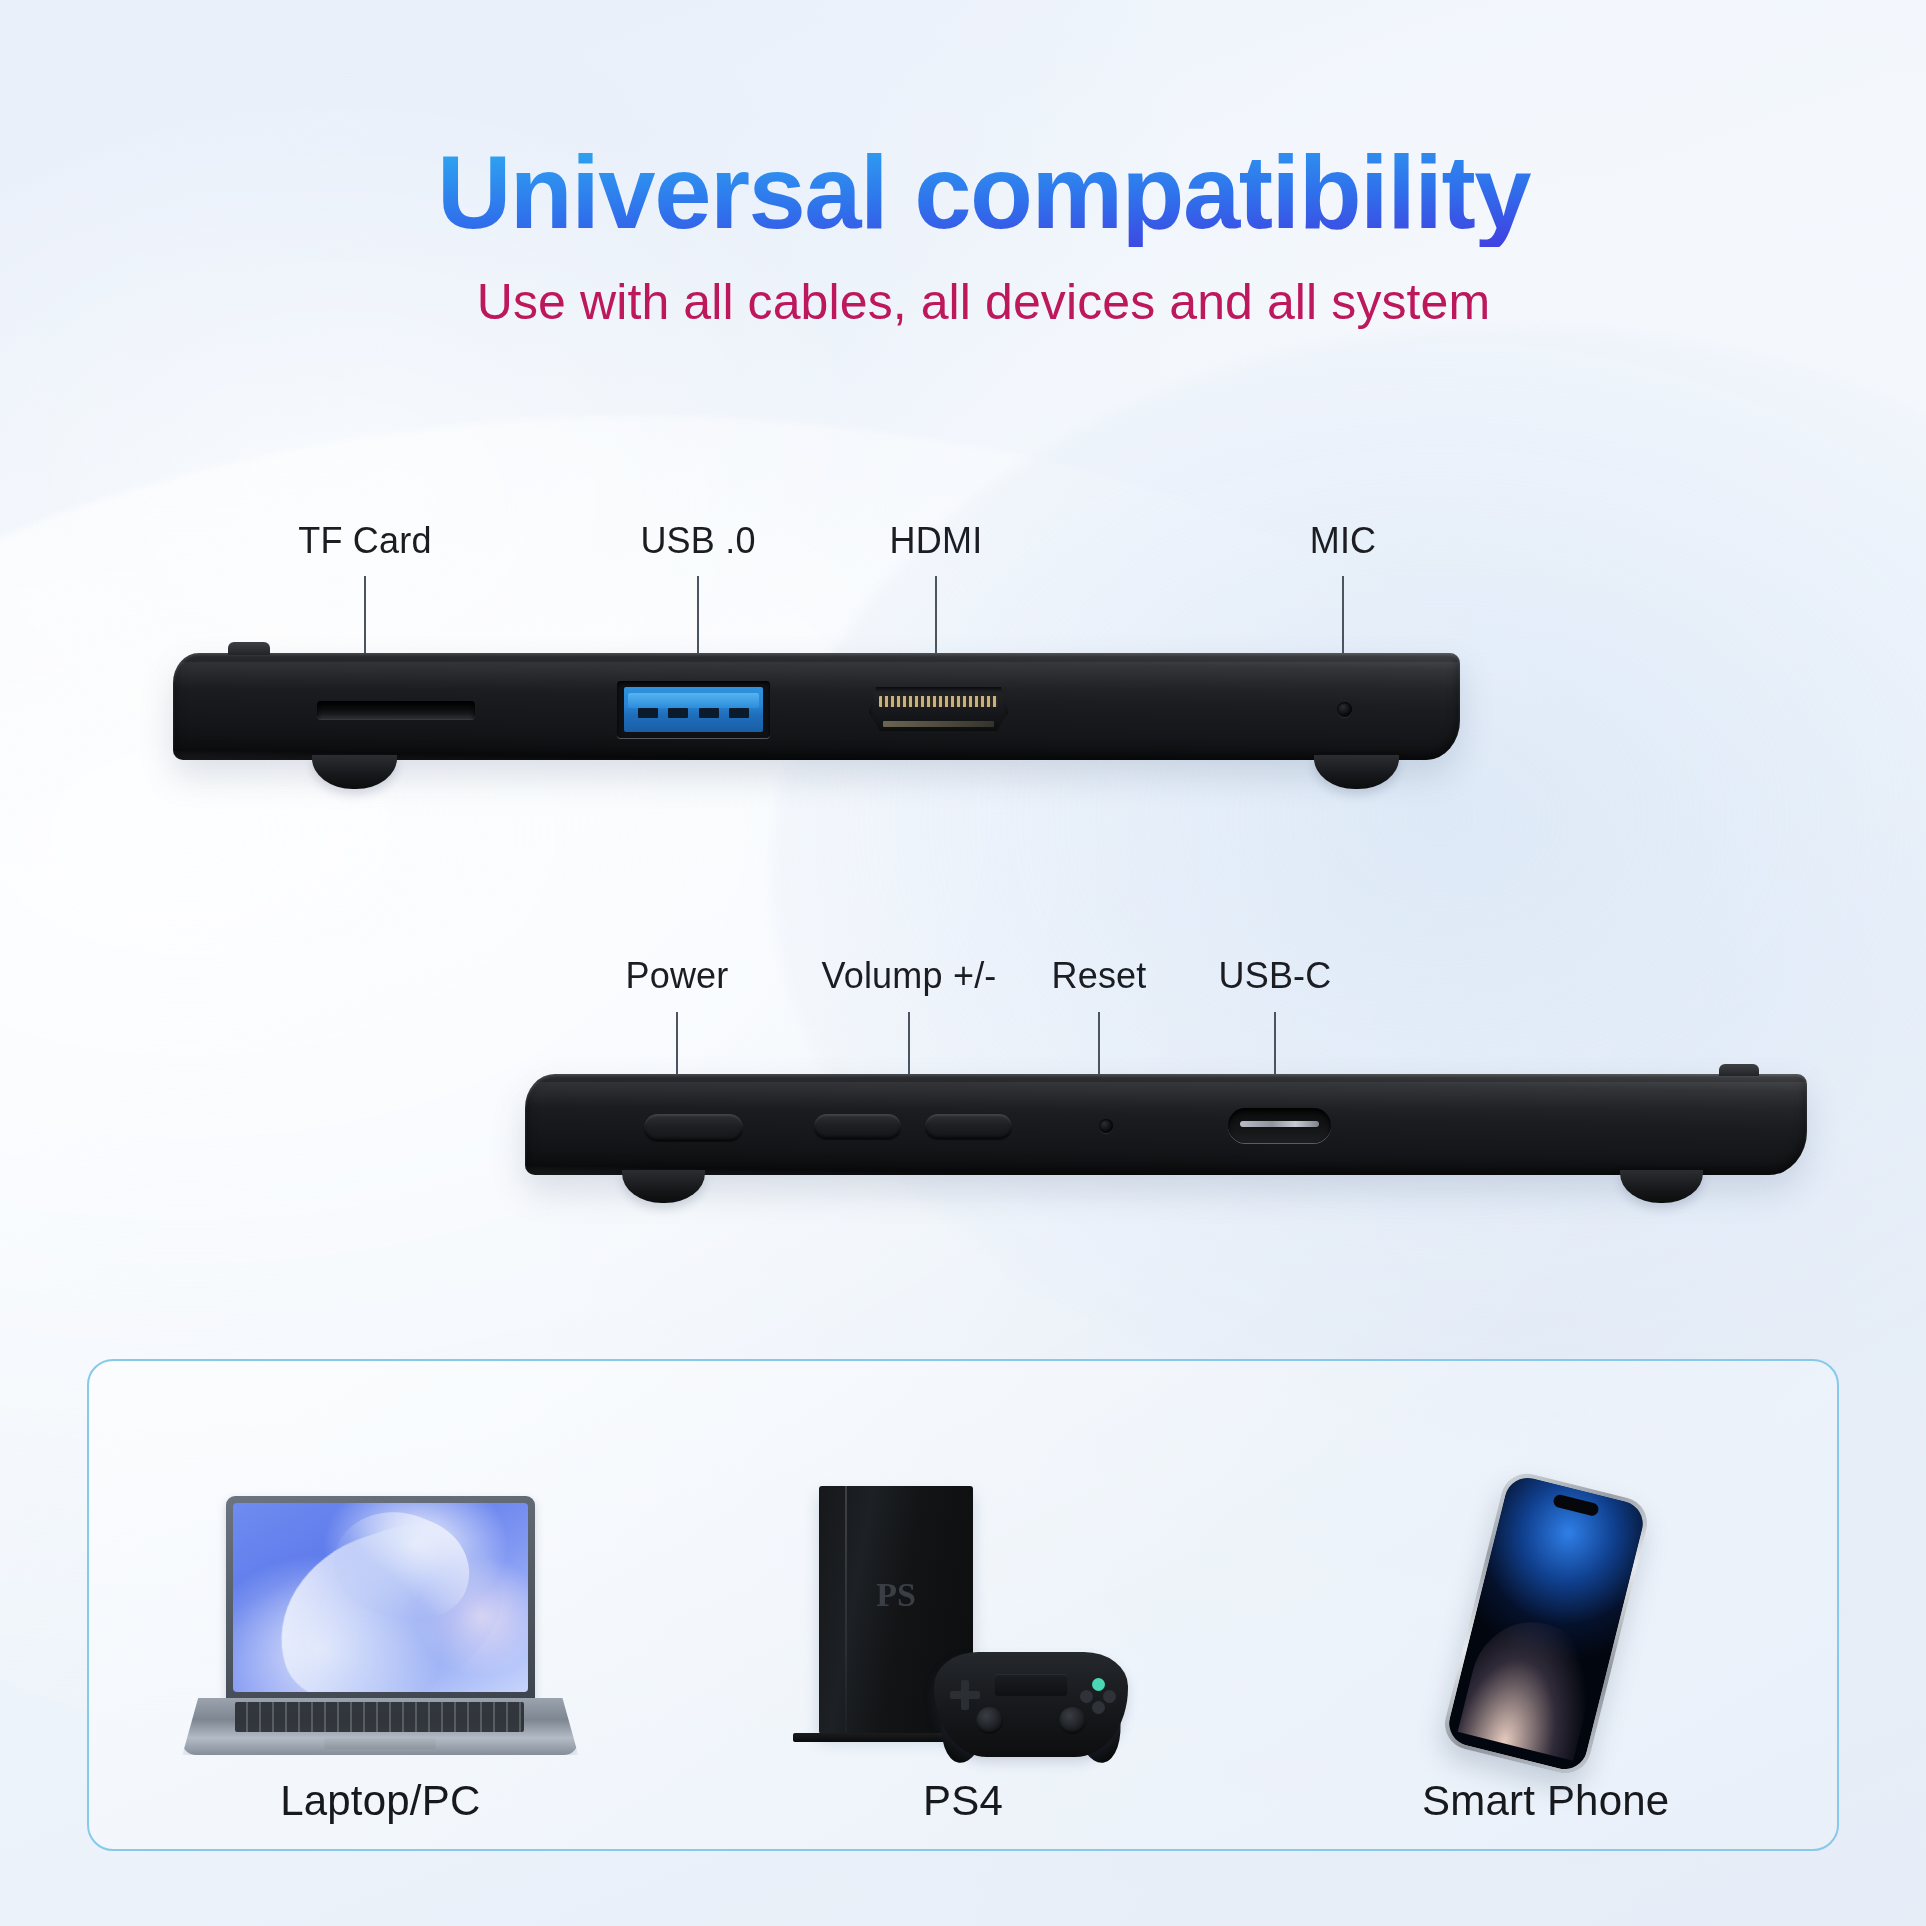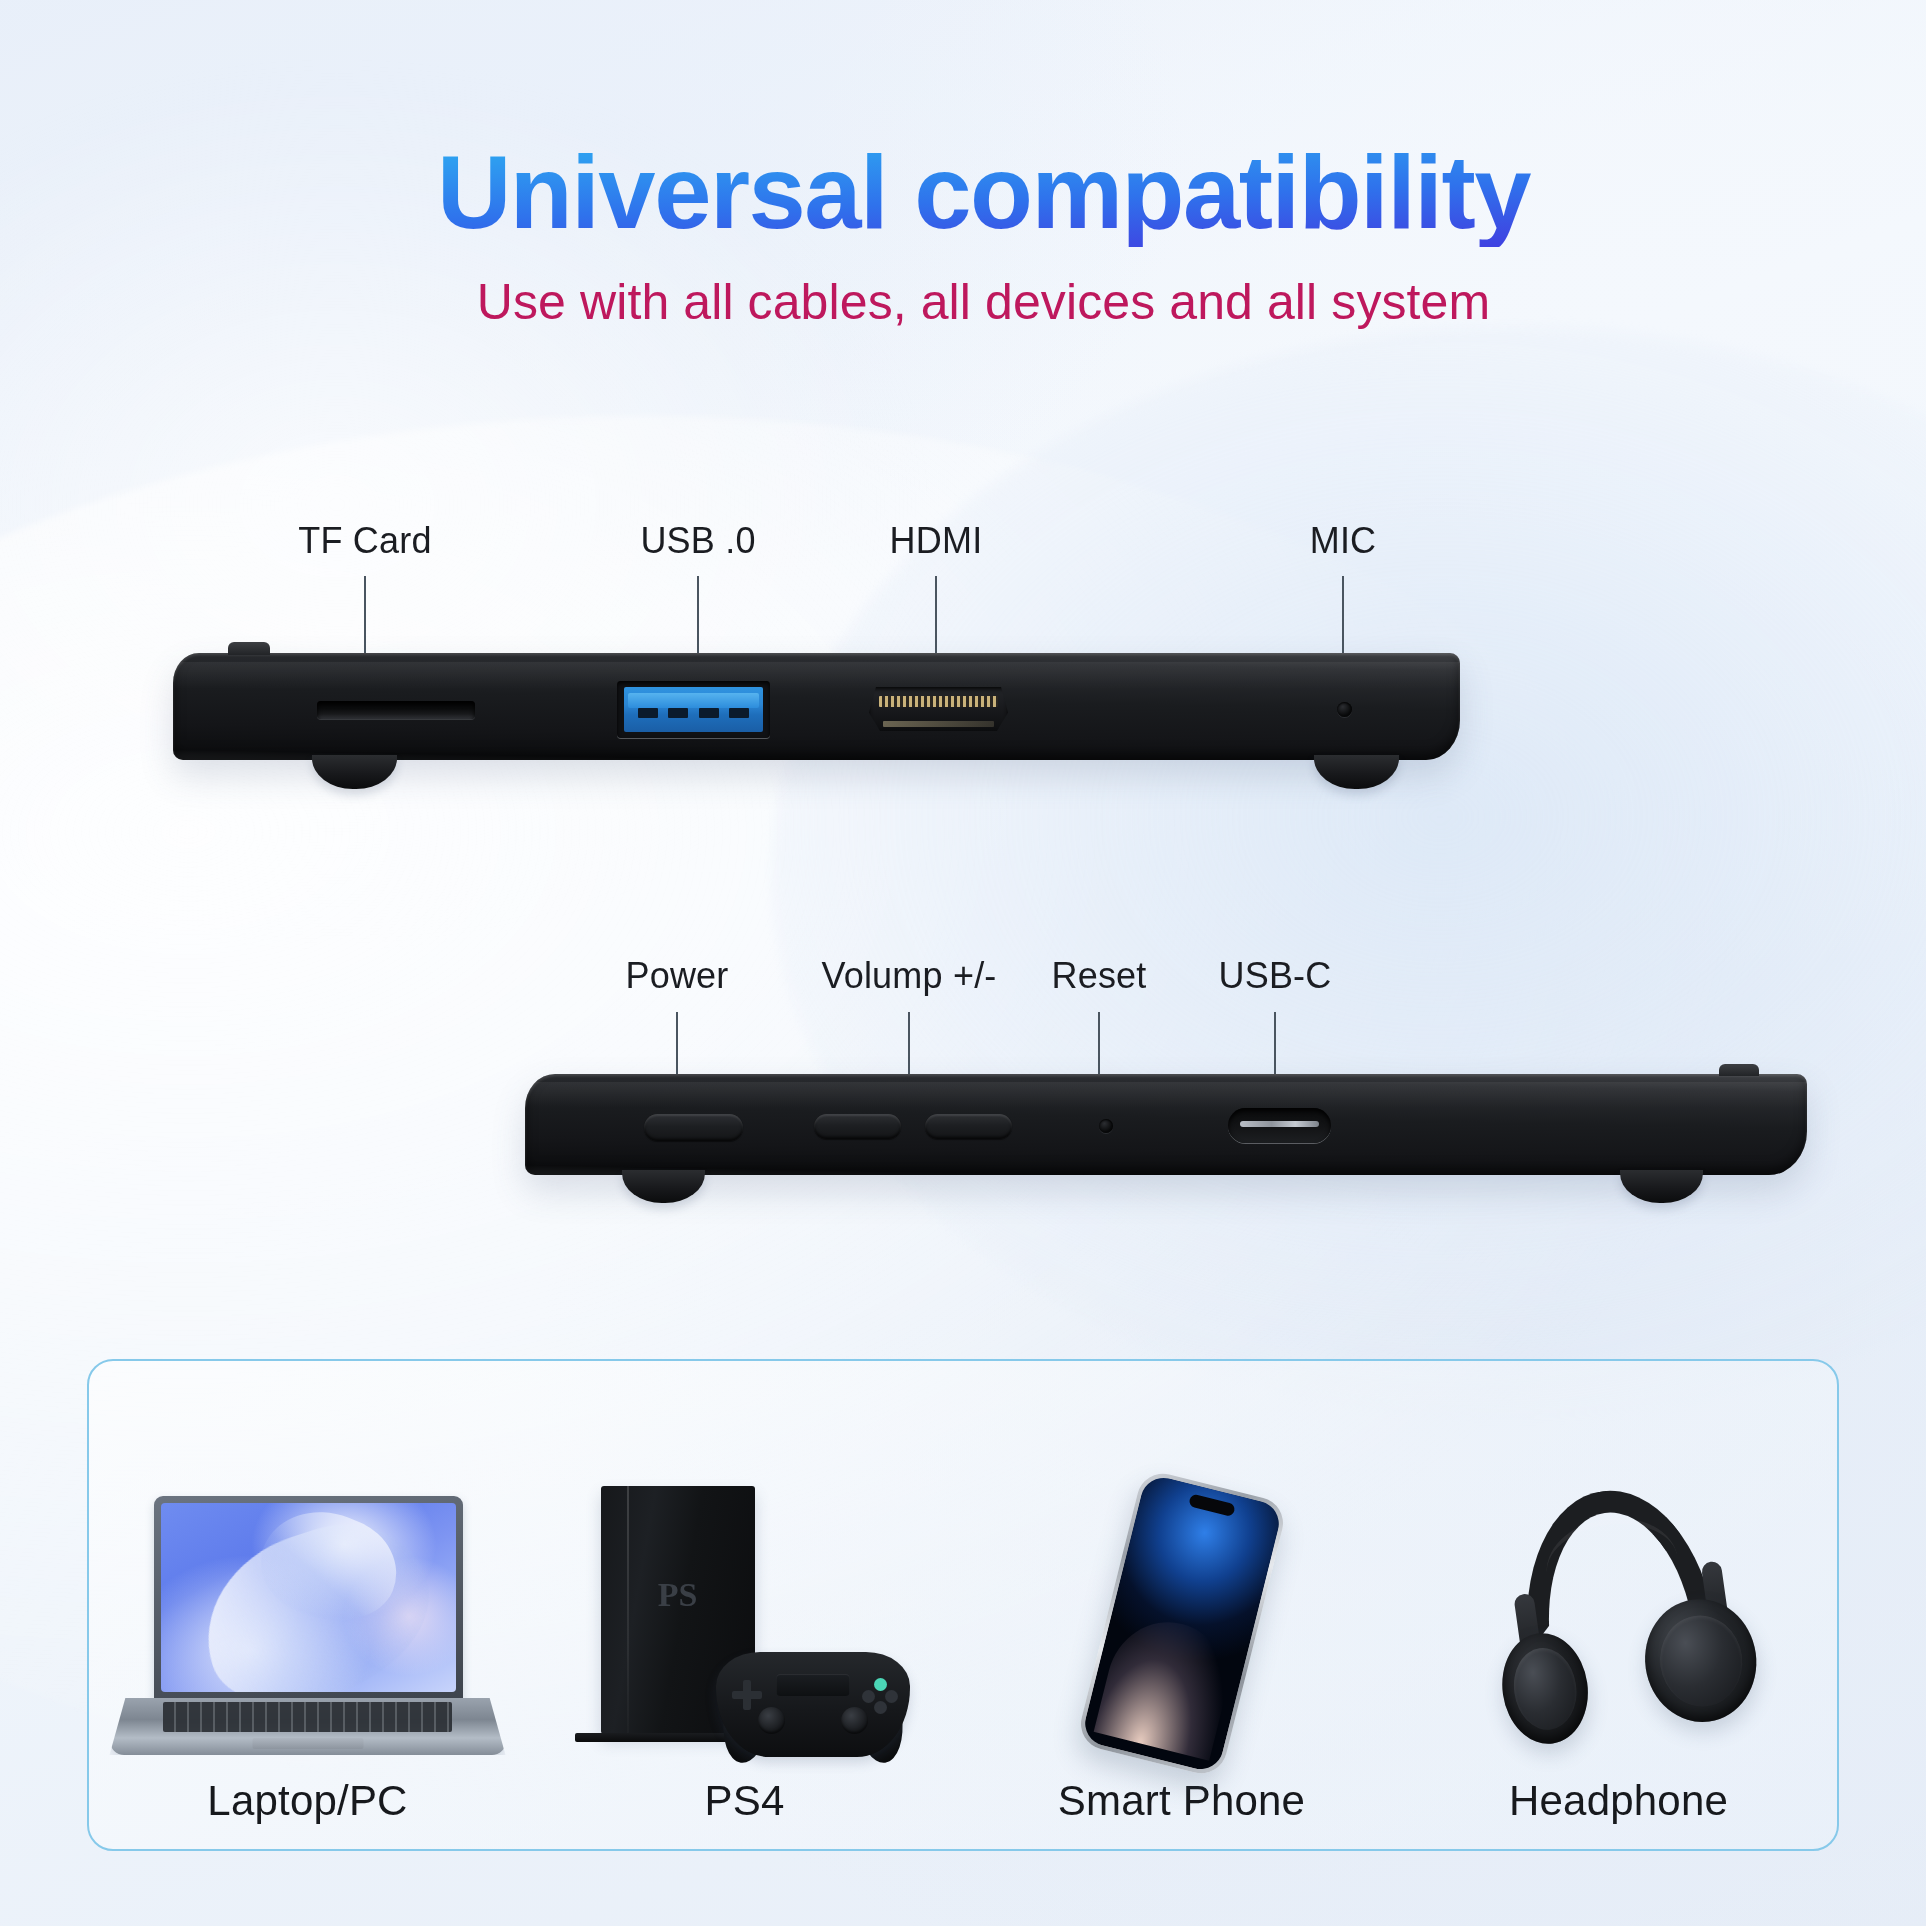--- a/index.html
+++ b/index.html
@@ -635,32 +635,16 @@
             <div class="screen">
               <div class="glow"></div>
               <div class="island"></div>
             </div>
           </div>
         </div>
       </div>
       <div class="compat-label">Smart Phone</div>
     </div>
 
-    <div class="compat-cell">
-      <div class="compat-art">
-        <div class="hp">
-          <div class="band"></div>
-          <div class="yoke l"></div>
-          <div class="yoke r"></div>
-          <div class="cup l">
-            <div class="disc"></div>
-          </div>
-          <div class="cup r">
-            <div class="disc"></div>
-          </div>
-        </div>
-      </div>
-      <div class="compat-label">Headphone</div>
-    </div>
 
   </div>
 </div>
 
 
 </body></html>

